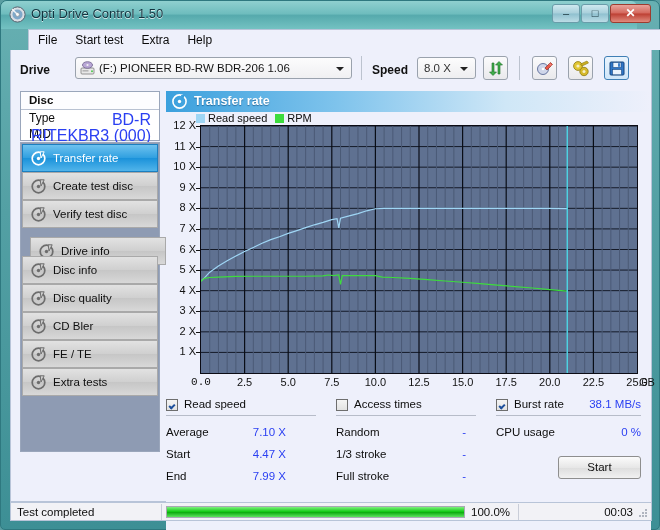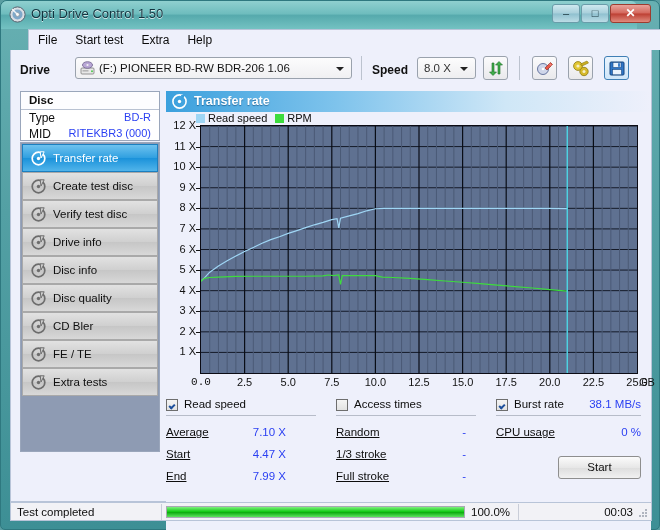--- a/index.html
+++ b/index.html
@@ -104,21 +104,21 @@
     position:absolute;left:9px;top:41px;width:140px;height:50px;
     background:#ffffff;border:1px solid #9aa6bb;box-sizing:border-box;
   }
   #disc-head{
     position:absolute;left:0;top:0;width:138px;height:17px;
     background:#fdfdff;border-bottom:1px solid #b9c2d2;
   }
   #disc-head span{position:absolute;left:8px;top:2px;font-weight:bold;font-size:11.5px;color:#0d0d0d;}
   .disc-row{position:absolute;left:0;width:138px;height:16px;}
   .disc-key{position:absolute;left:8px;top:0;font-size:12px;color:#0d0d0d;}
-  .disc-val{position:absolute;right:8px;top:0;font-size:11px;color:#2a3ff2;}
+  .disc-val{position:absolute;right:8px;top:0;font-size:16px;color:#2a3ff2;}
   #sidebar{
     position:absolute;left:9px;top:92px;width:140px;height:310px;
     background:#8e9bb3;border:1px solid #9aa6bb;box-sizing:border-box;
   }
   .side-btn{
     position:absolute;left:1px;width:136px;height:28px;
     background:linear-gradient(to bottom,#e2e2e2,#cfcfcf 50%,#c6c6c6 51%,#d8d8d8);
     border:1px solid #a9a9a9;box-sizing:border-box;
     cursor:default;
   }
@@ -165,21 +165,21 @@
     background:linear-gradient(to bottom,#f4f4f4,#e2e2e2);
     border:1px solid #6e6e6e;box-sizing:border-box;
   }
   .chk.on:after{
     content:"";position:absolute;left:2px;top:4px;width:4px;height:2px;
     border-left:2px solid #1d4f9c;border-bottom:2px solid #1d4f9c;
     transform:rotate(-45deg);
   }
   .colhead{position:absolute;left:18px;top:0;font-size:11.5px;color:#0d0d0d;white-space:nowrap;}
   .colrule{position:absolute;left:0;top:17px;height:1px;background:#b7bcc9;}
-  .srow-k{position:absolute;left:0;font-size:11.5px;color:#0d0d0d;white-space:nowrap;text-decoration:underline;}
+  .srow-k{position:absolute;left:0;font-size:11.5px;color:#0d0d0d;white-space:nowrap;}
   .srow-v{position:absolute;font-size:11.5px;color:#2a3ff2;text-align:right;white-space:nowrap;}
   #start-btn{
     position:absolute;left:392px;top:58px;width:83px;height:23px;
     background:linear-gradient(to bottom,#fbfbfb,#e7e7e7 50%,#dddddd 51%,#f1f1f1);
     border:1px solid #8e8e8e;border-radius:3px;box-sizing:border-box;text-align:center;
   }
   #start-btn span{display:block;margin-top:4px;font-size:11.5px;color:#101010;}
   
   #statusbar{
     position:absolute;left:9px;top:501px;width:642px;height:19px;
@@ -327,21 +327,21 @@
           <span class="side-lbl">Create test disc</span>
         </div>
         <div class="side-btn" style="top: 57px;">
           <svg class="side-ico" viewBox="0 0 15 15">
             <circle cx="7.5" cy="7.5" r="6.3" fill="none" stroke="#6d6d6d" stroke-width="1.7"></circle>
             <circle cx="7.5" cy="7.5" r="1.7" fill="#6d6d6d"></circle>
             <path d="M9.2 0.8 L13.2 0.8 L10 7 Z" fill="#cfcfcf" stroke="#6d6d6d" stroke-width="1"></path>
           </svg>
           <span class="side-lbl">Verify test disc</span>
         </div>
-        <div class="side-btn" style="top: 85px;">
+        <div class="side-btn" style="top: 94px; margin-left: 8px;">
           <svg class="side-ico" viewBox="0 0 15 15">
             <circle cx="7.5" cy="7.5" r="6.3" fill="none" stroke="#6d6d6d" stroke-width="1.7"></circle>
             <circle cx="7.5" cy="7.5" r="1.7" fill="#6d6d6d"></circle>
             <path d="M9.2 0.8 L13.2 0.8 L10 7 Z" fill="#cfcfcf" stroke="#6d6d6d" stroke-width="1"></path>
           </svg>
           <span class="side-lbl">Drive info</span>
         </div>
         <div class="side-btn" style="top: 113px;">
           <svg class="side-ico" viewBox="0 0 15 15">
             <circle cx="7.5" cy="7.5" r="6.3" fill="none" stroke="#6d6d6d" stroke-width="1.7"></circle>

